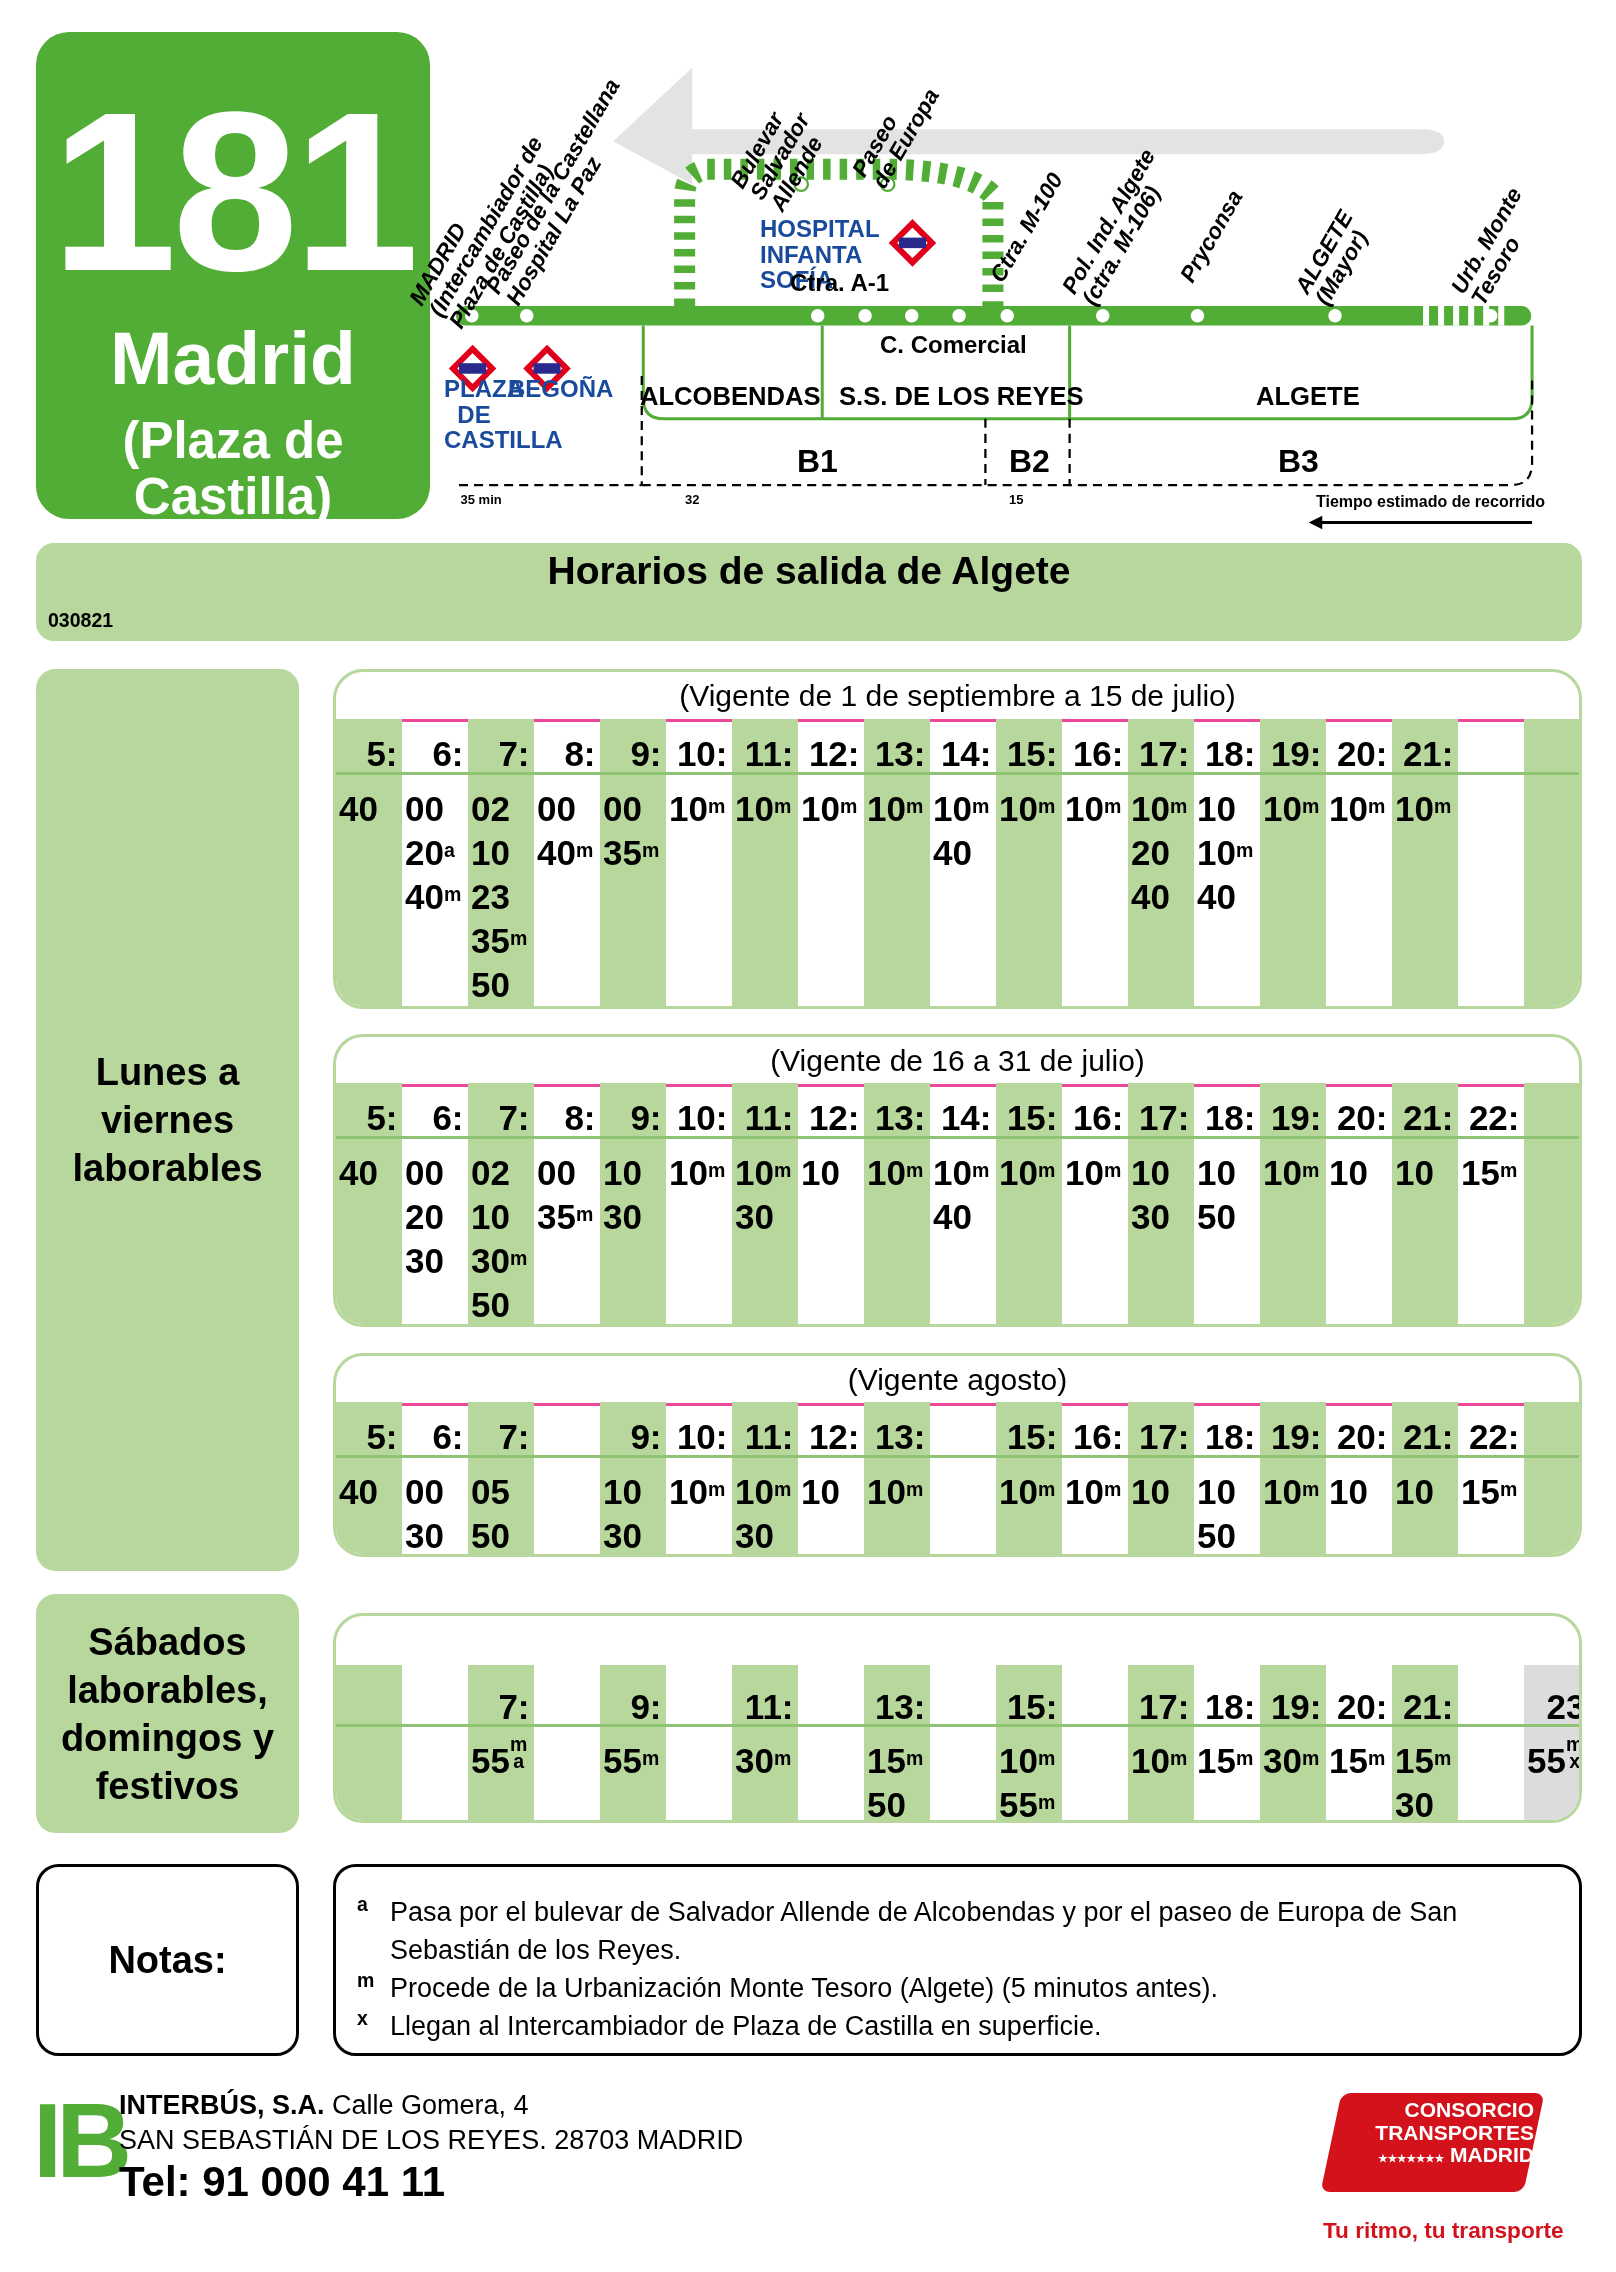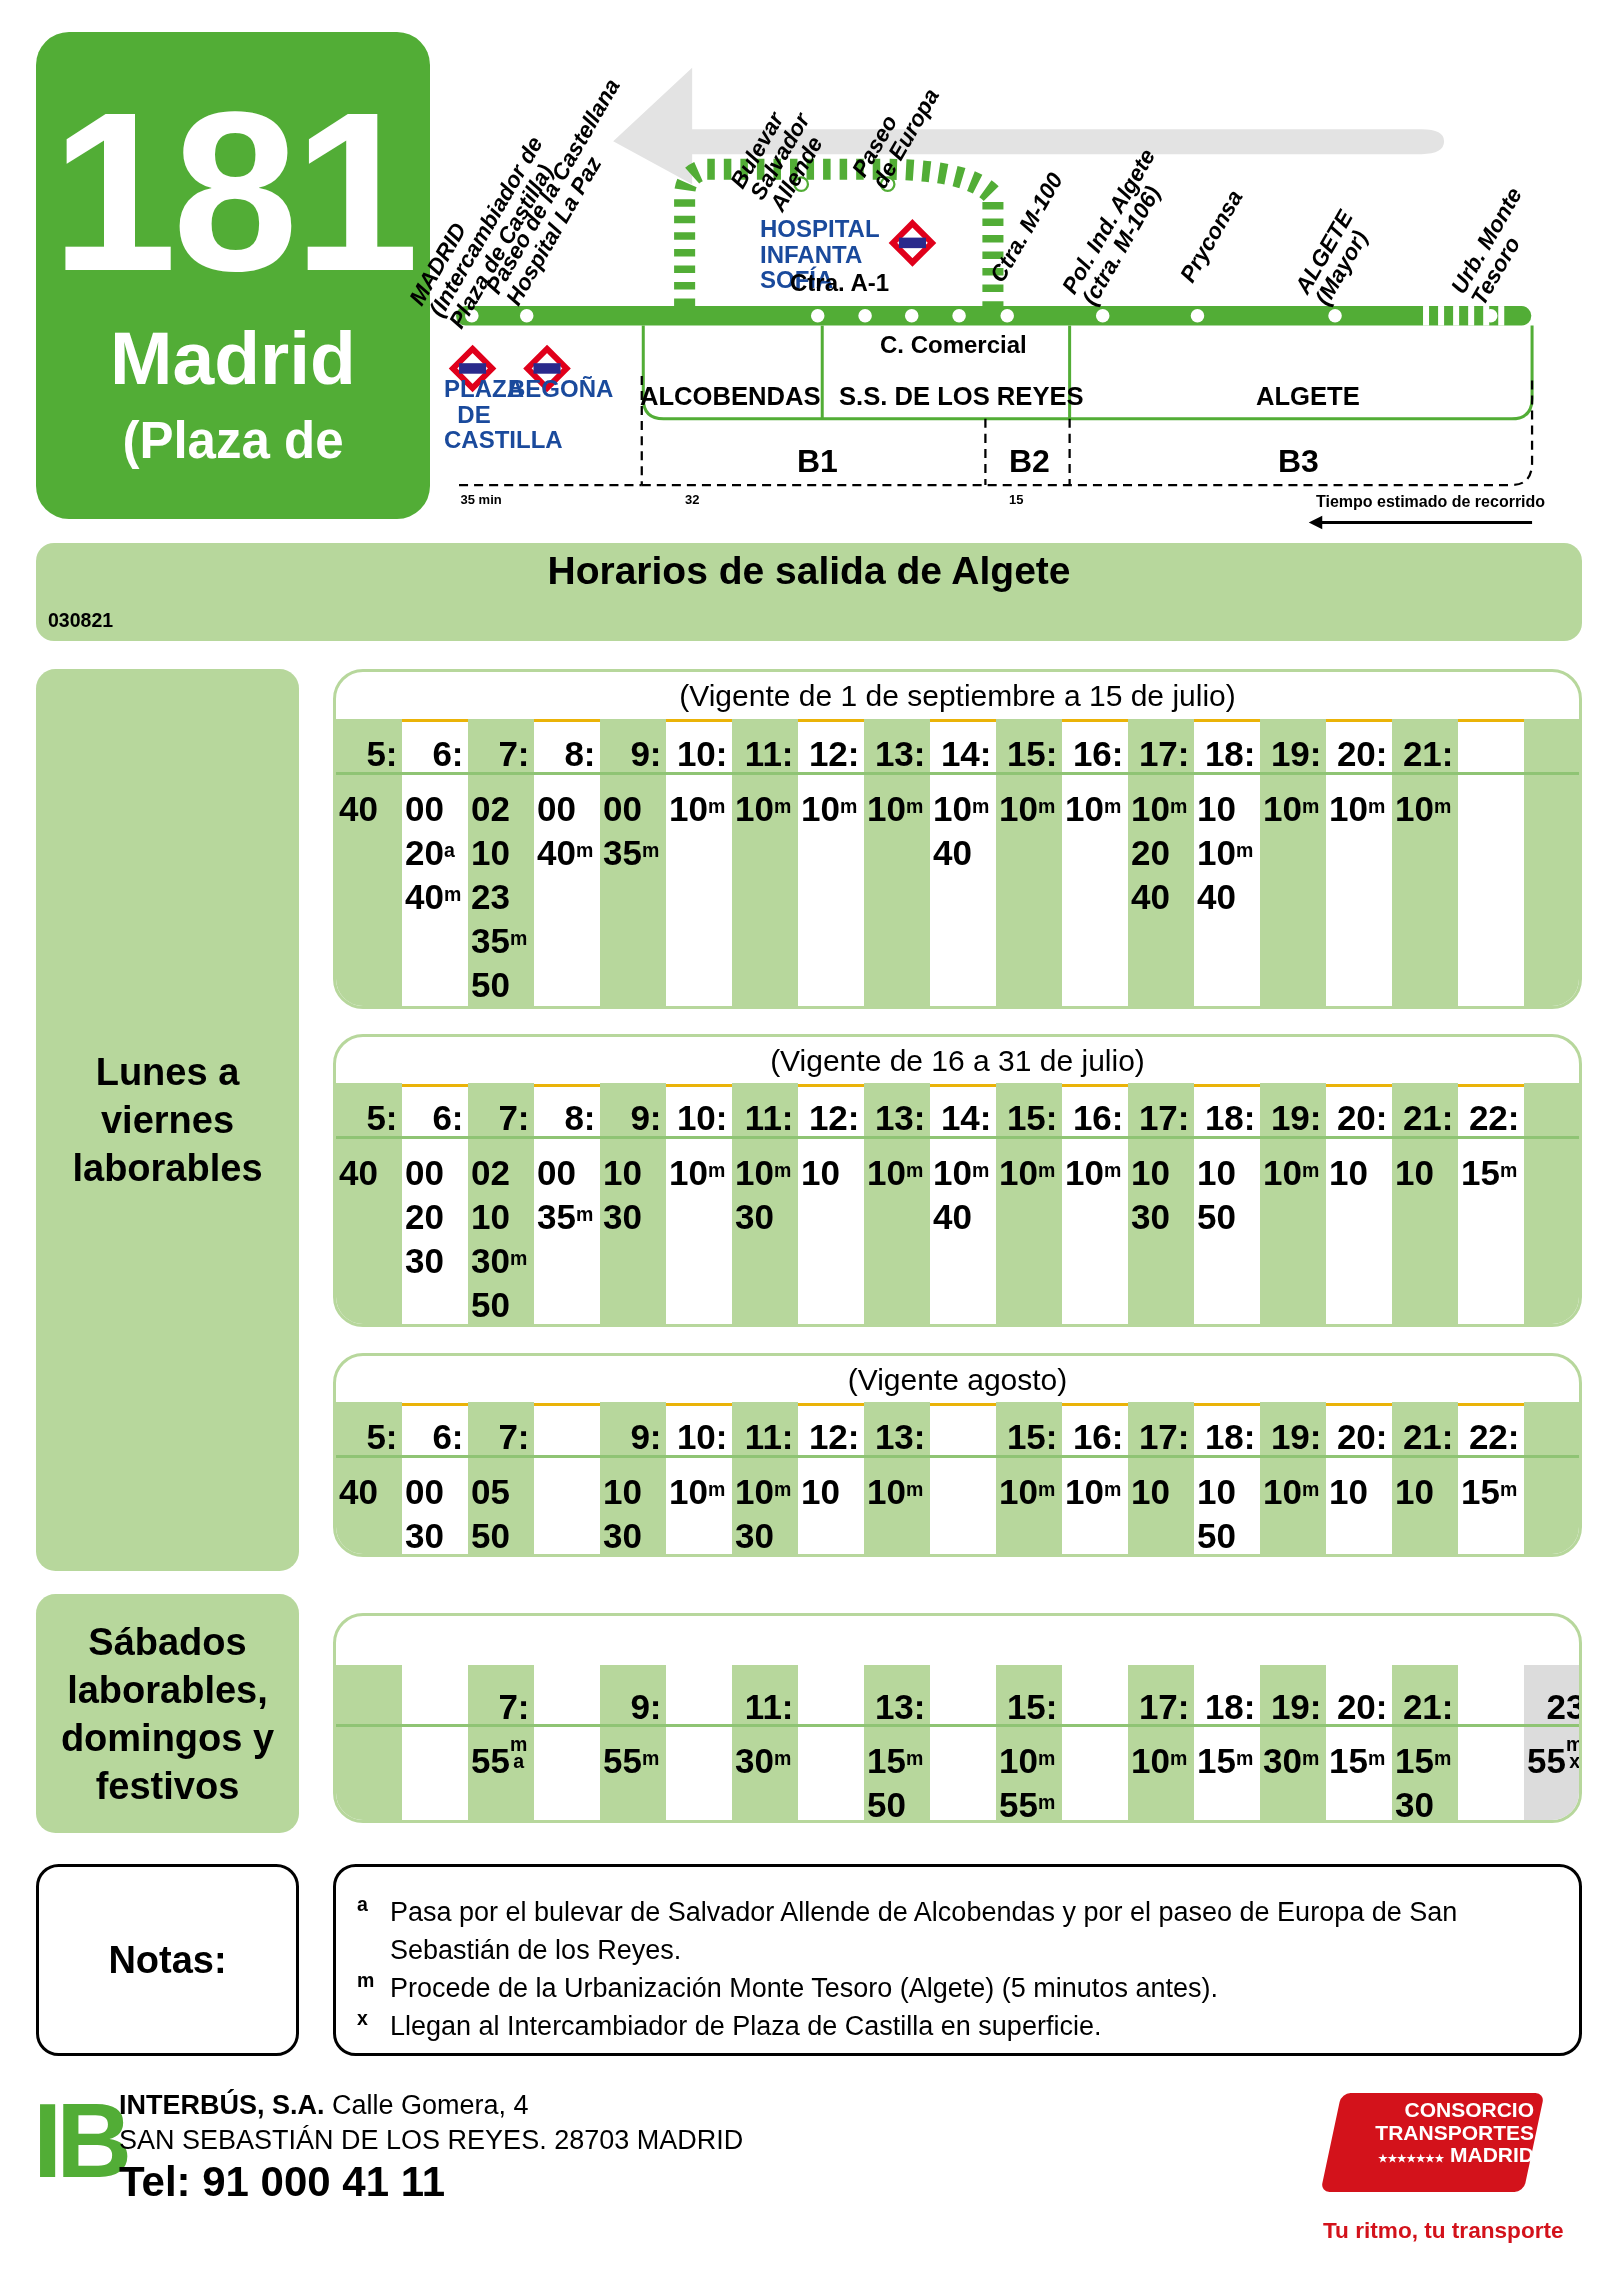--- a/index.html
+++ b/index.html
@@ -21,21 +21,21 @@
   .time { position:absolute; font-weight:bold; font-size:13px; }
   
   .banner { left:36px; top:543px; width:1546px; height:98px; background:#b7d79c; border-radius:18px; }
   .banner .t1 { position:absolute; left:0; right:0; top:6px; text-align:center; font-weight:bold; font-size:39px; }
   .banner .t2 { position:absolute; left:0; right:0; top:50px; text-align:center; font-weight:bold; font-size:33px; }
   .banner .code { position:absolute; left:12px; top:66px; font-weight:bold; font-size:19.5px; }
   
   .daybox { left:36px; width:263px; background:#b7d79c; border-radius:19.5px; display:flex; align-items:center; justify-content:center; text-align:center; font-weight:bold; font-size:38px; line-height:48px; }
   
   .tt { left:333px; width:1249px; border:3px solid #b7d79c; border-radius:30px; overflow:hidden; background:#fff; box-sizing:border-box; }
-  .tt .cap { height:47px; display:flex; align-items:center; justify-content:center; font-size:30px; border-bottom:3px solid #eab308; }
+  .tt .cap { height:47px; display:flex; align-items:center; justify-content:center; font-size:30px; border-bottom:3px solid #ec4899; }
   .tt .grid { position:absolute; left:0; right:0; bottom:0; display:flex; }
   .tt .col { width:66px; flex:none; position:relative; }
   .tt .col.g { background:#b7d79c; }
   .tt .col.gray { background:#dcdcdc; }
   .tt .hr { position:absolute; left:0; right:0; height:3px; background:#8fc474; }
   .tt .hh { position:absolute; left:0; right:0; text-align:right; padding-right:4.5px; font-weight:bold; font-size:35px; line-height:1; white-space:nowrap; }
   .tt .mins { position:absolute; left:3px; right:0; font-weight:bold; font-size:35px; line-height:44px; white-space:nowrap; }
   .tt .mins sup { font-size:19.5px; vertical-align:top; position:relative; top:-3px; }
   .tt .mins .sub2 { display:inline-block; font-size:19.5px; line-height:16.5px; vertical-align:top; text-align:center; position:relative; top:-3px; }
   
@@ -53,20 +53,21 @@
   .slogan { left:1323px; top:2218px; font-size:22.6px; font-weight:bold; color:#d3121b; }
 </style>
 </head>
 <body>
 
 <div class="abs badge">
   <div class="num">181</div>
   <div class="dest">
     <span class="l1">Madrid</span>
     <span class="l2">(Plaza de</span>
+    <span class="l3">Castilla)</span>
   </div>
 </div>
 
 <div class="abs map">
   <svg width="1158" height="489" style="position:absolute;left:0;top:0" viewBox="0 0 1540 650">
 
     <path d="M330 112 L1300 112 Q1330 112 1330 128 Q1330 145 1300 145 L330 145 L330 185 L225 128 L330 30 Z" fill="#e3e3e3"></path>
 
     <rect x="16" y="347" width="1430" height="26" rx="13" fill="#52ad36"></rect>
 

